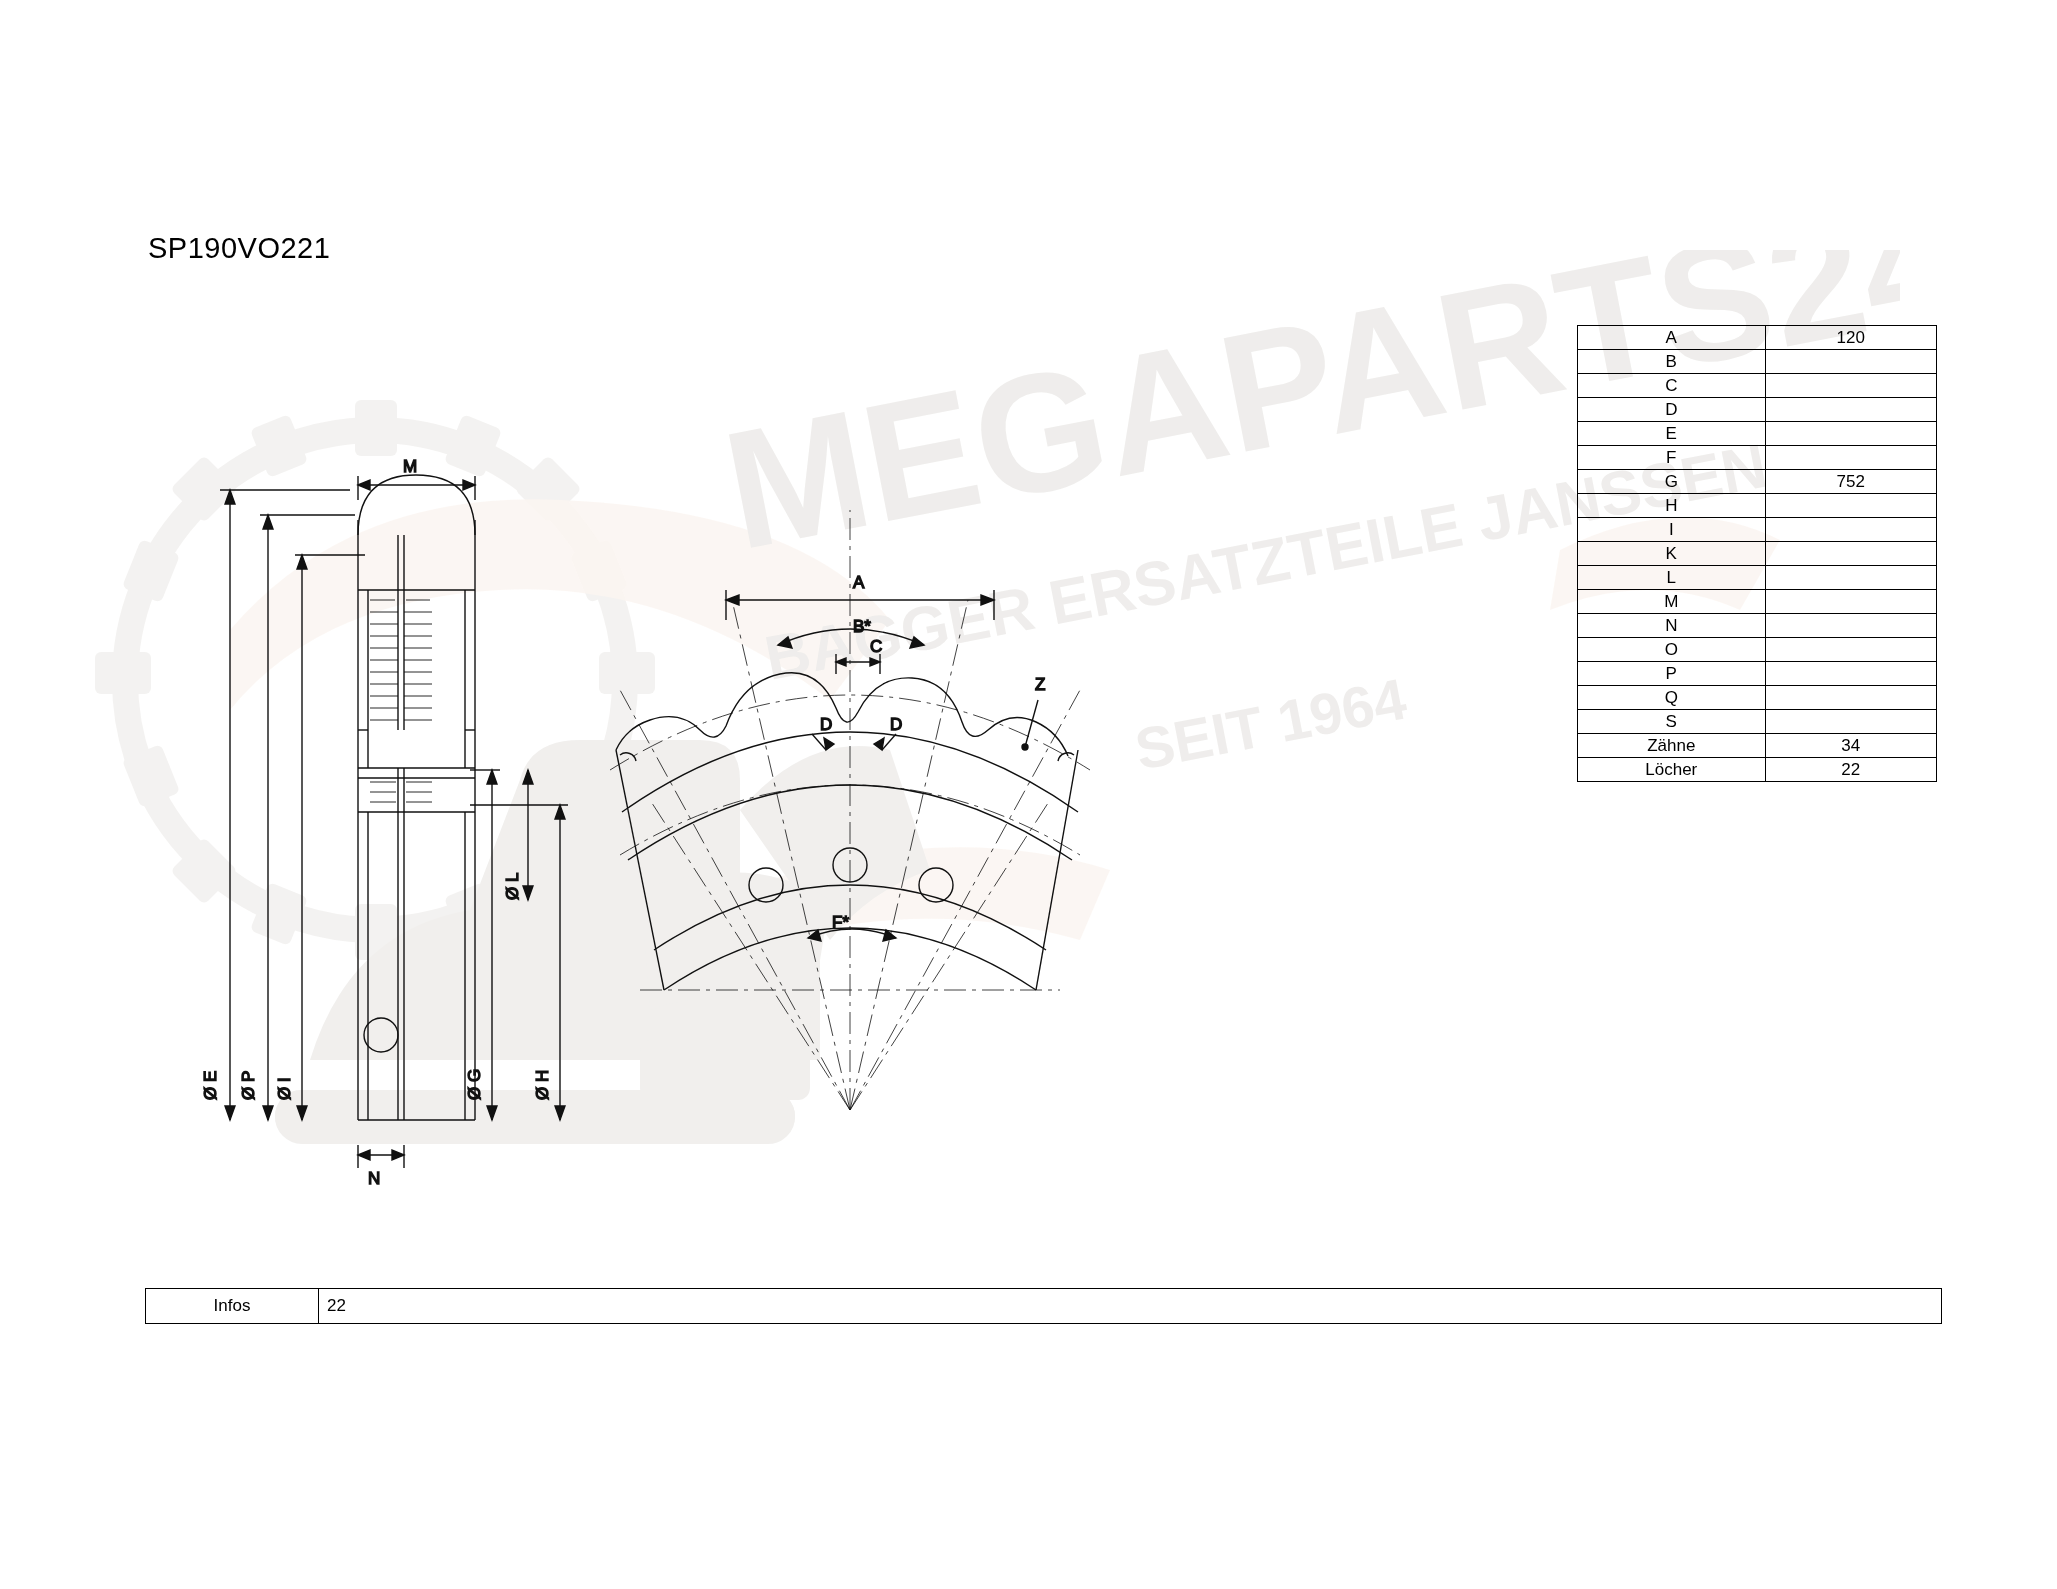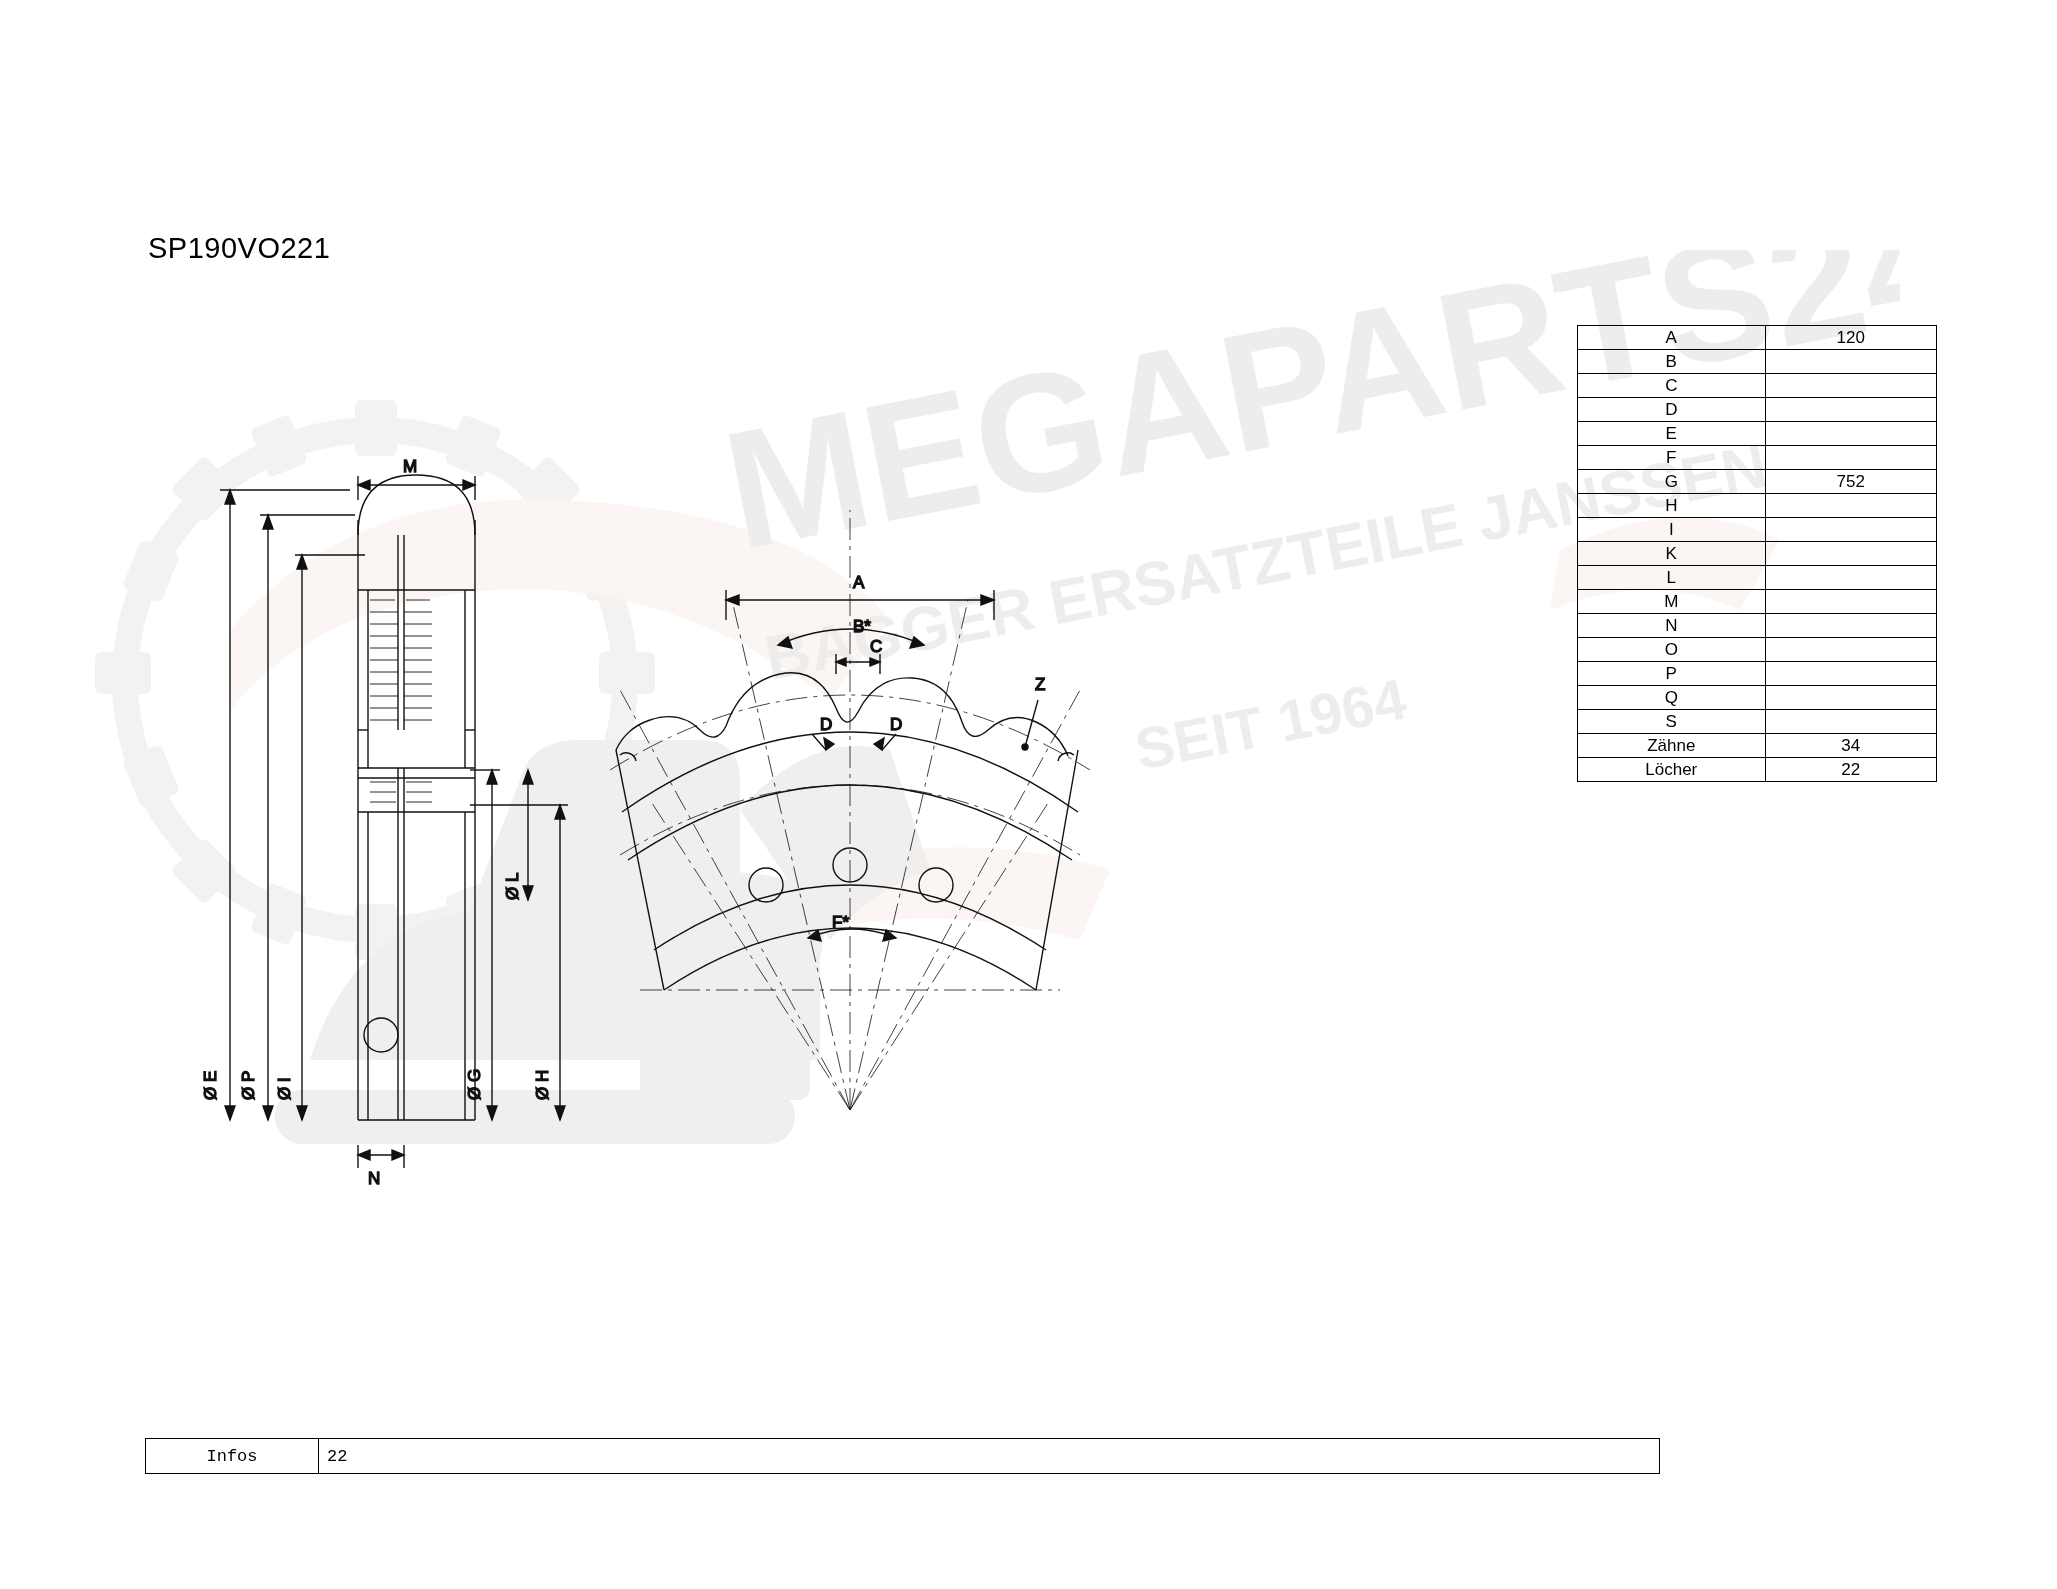--- a/index.html
+++ b/index.html
@@ -68,26 +68,25 @@
     vertical-align: middle;
     background: transparent;
   }
   #dim-table td.key { width: 188px; }
   #dim-table td.val { width: 172px; }
 
   
   #infos-table {
     position: absolute;
     left: 145px;
-    top: 1438px;
-    width: 1515px;
+    top: 1288px;
+    width: 1797px;
     border-collapse: collapse;
     font-size: 17px;
     z-index: 3;
-    font-family: Liberation Mono, monospace;
   }
   #infos-table td {
     border: 1px solid #000000;
     height: 34px;
     padding: 0 8px;
     vertical-align: middle;
   }
   #infos-table td.label {
     width: 172px;
     text-align: center;

